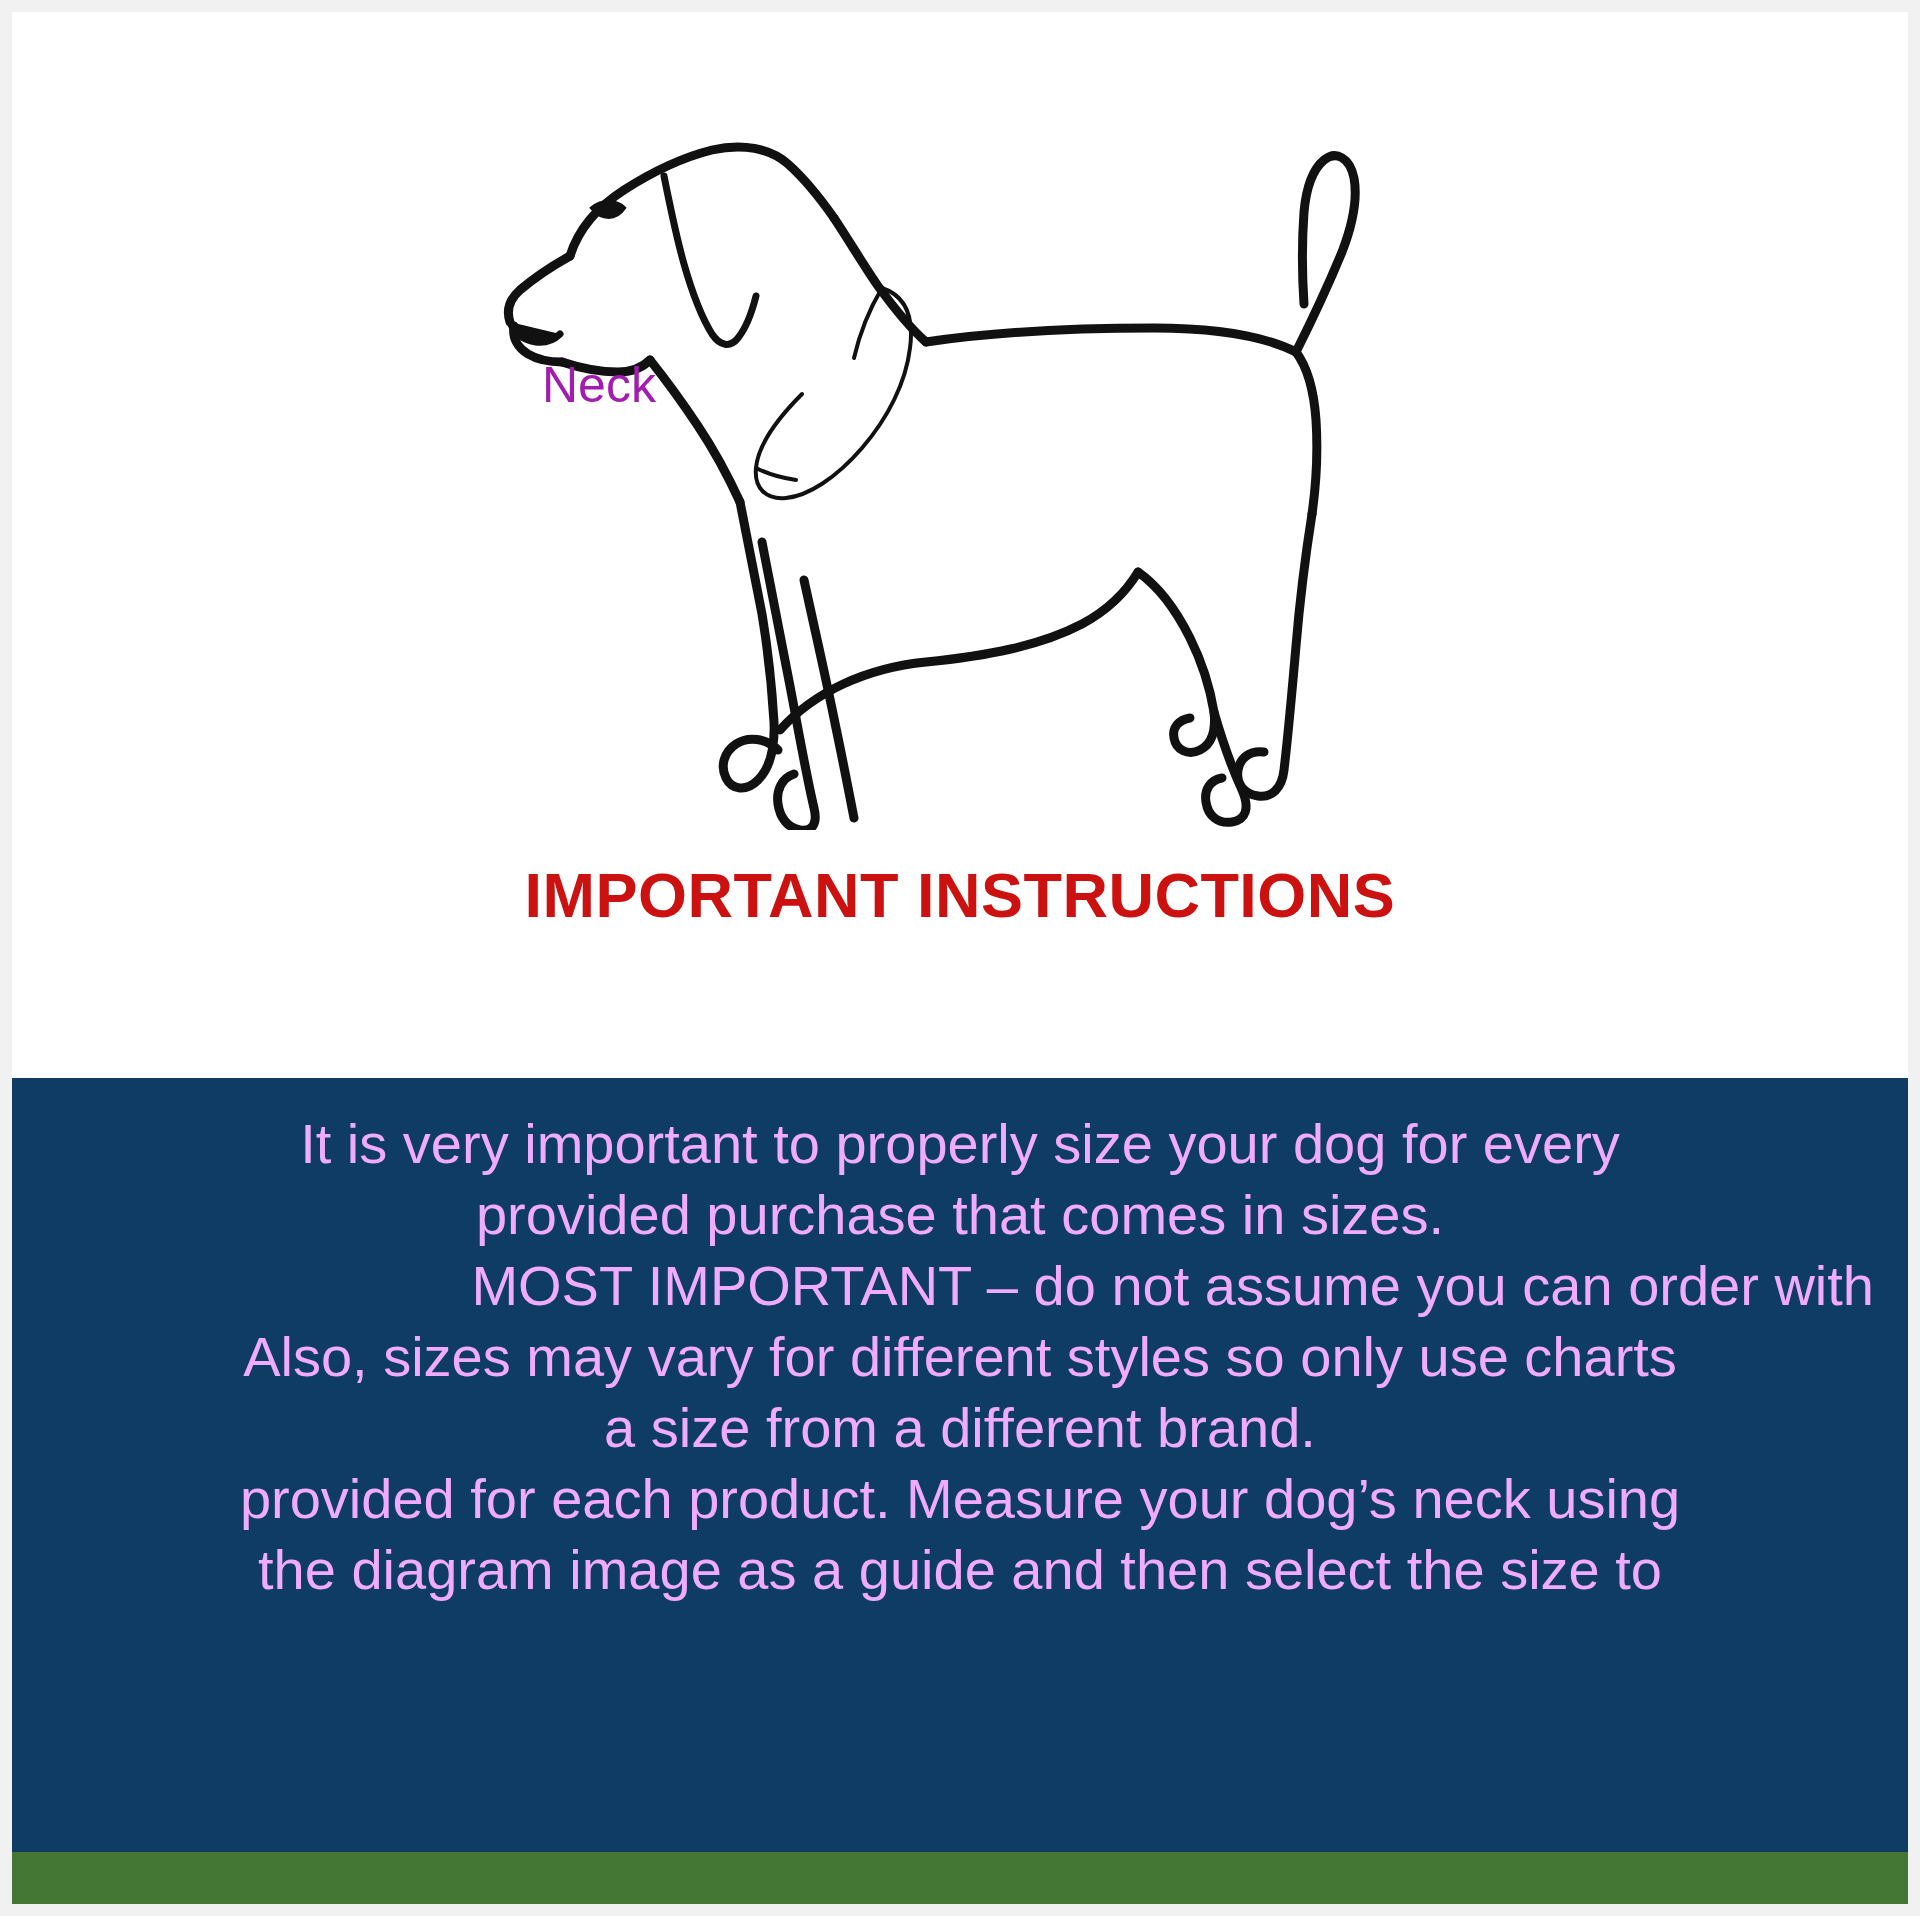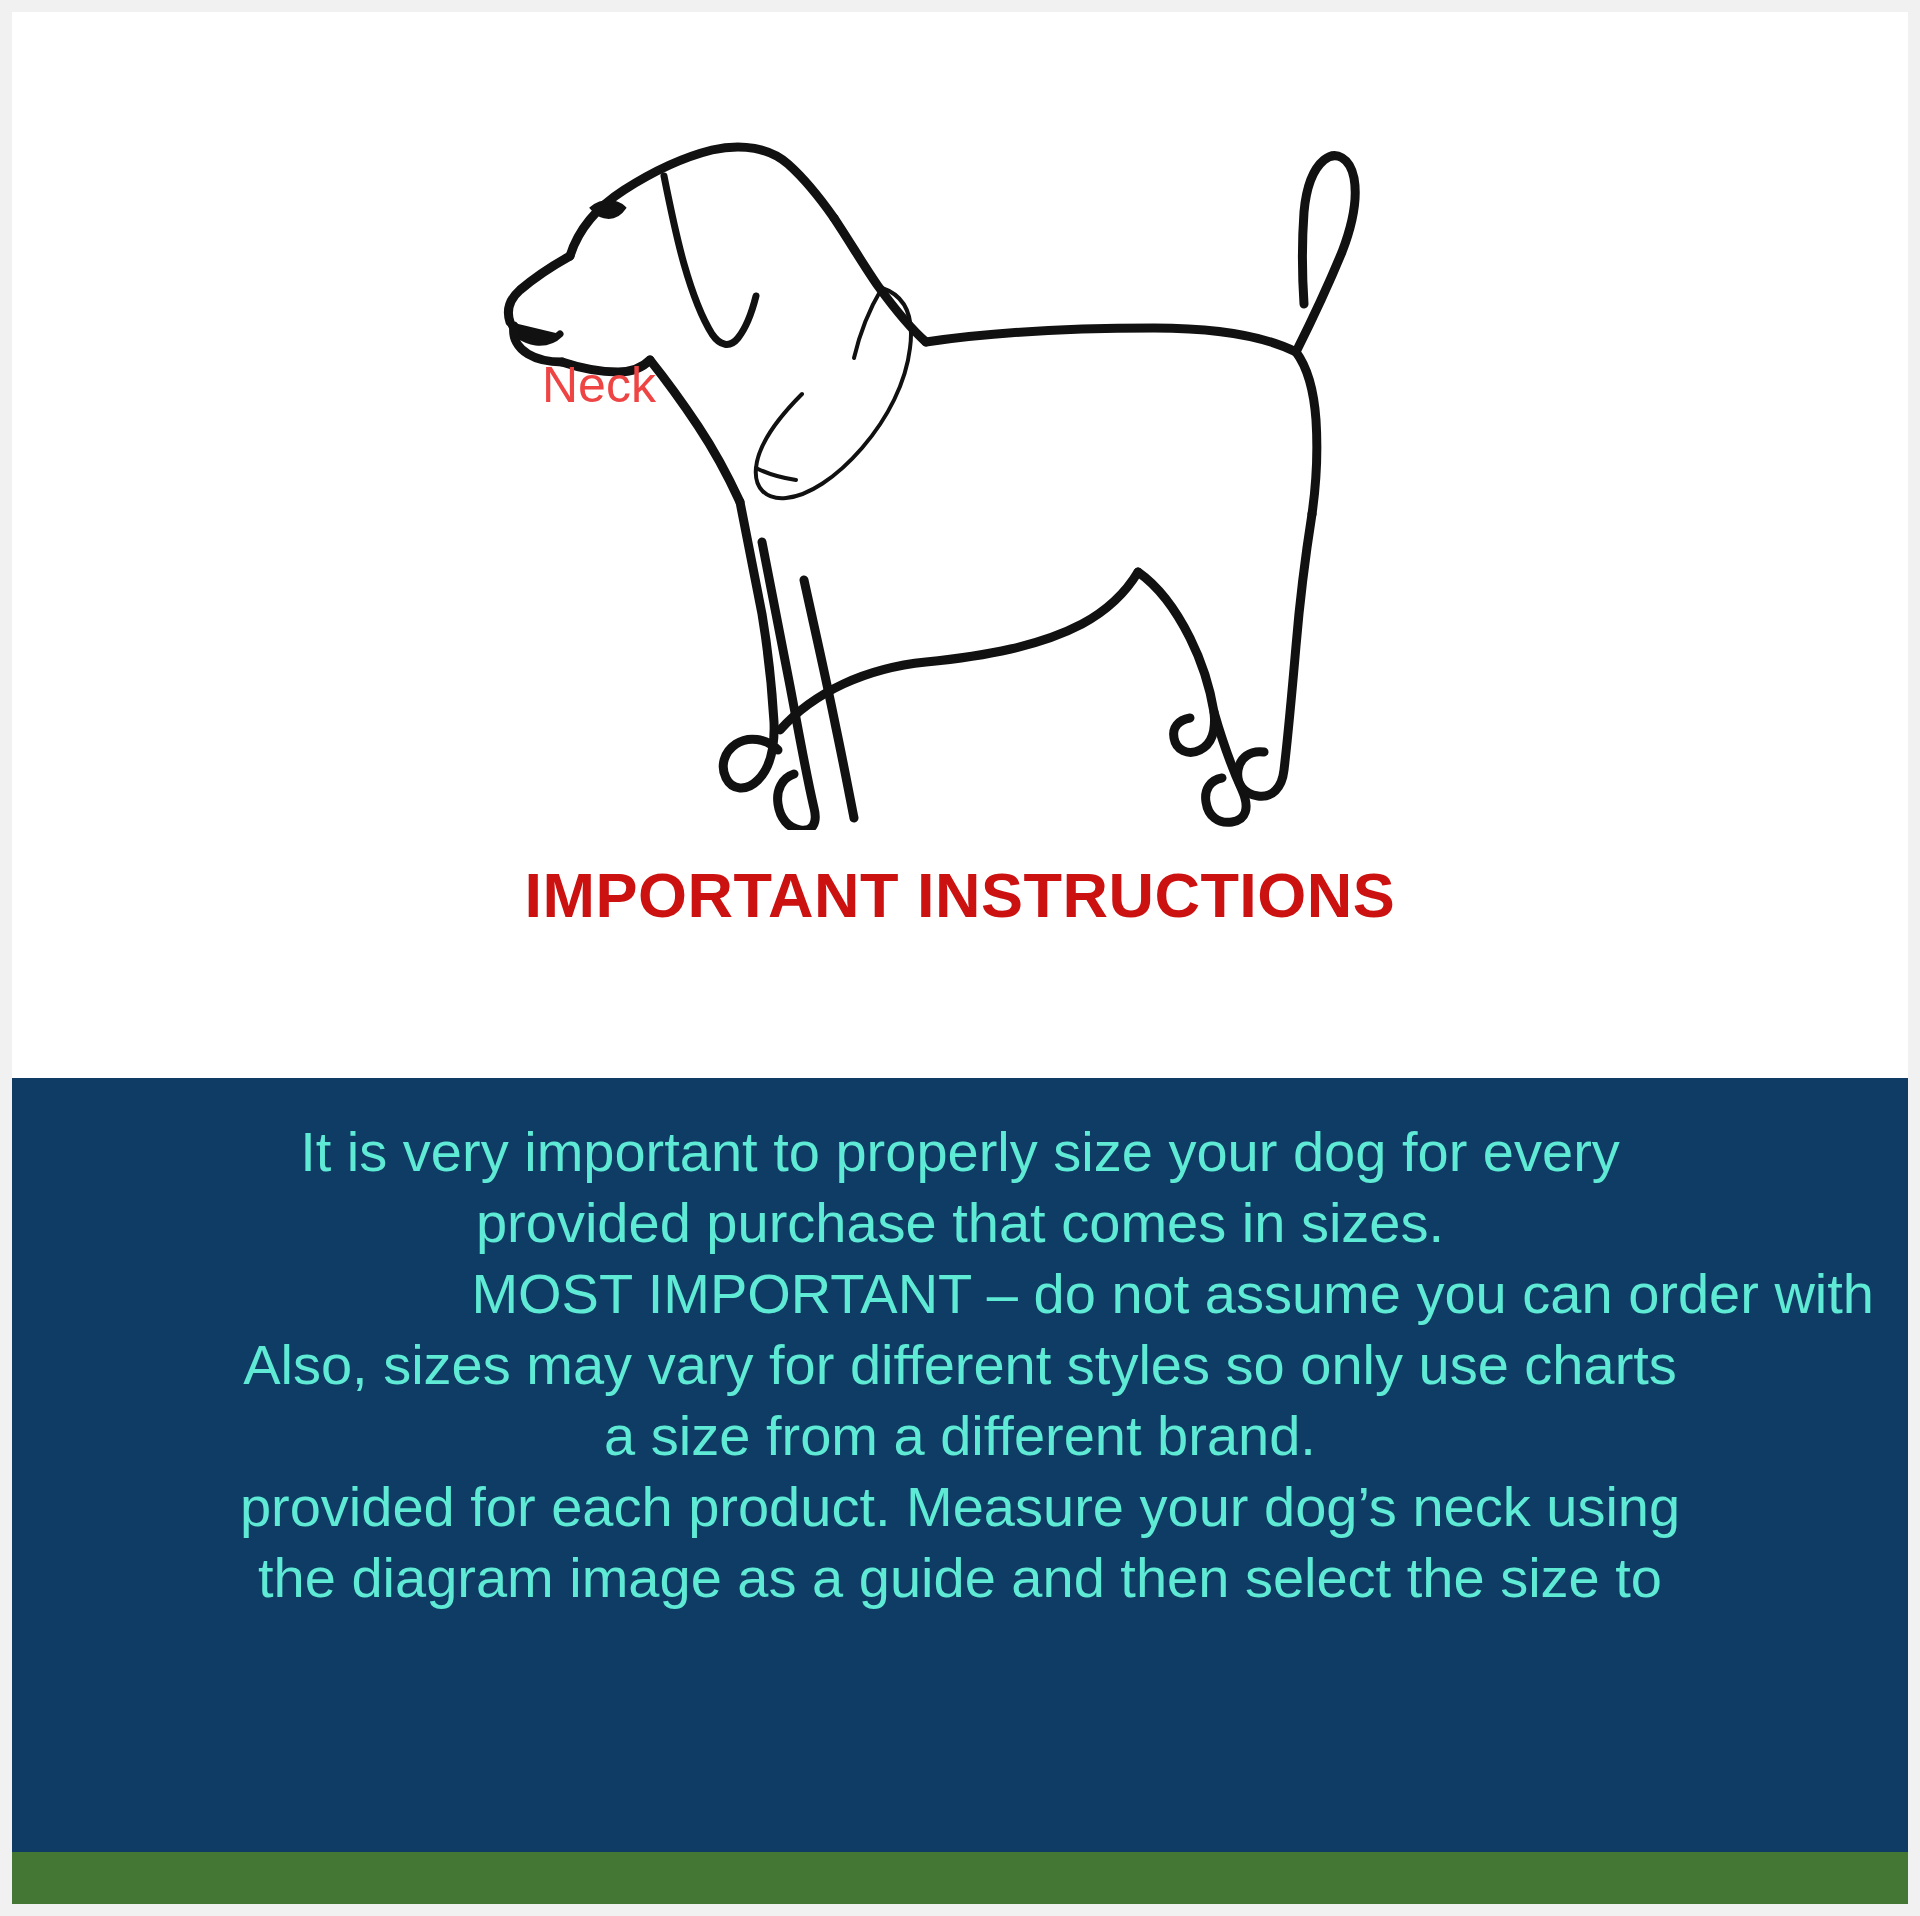--- a/index.html
+++ b/index.html
@@ -46,21 +46,21 @@
     width: 900px;
     height: 740px;
   }
   .neck-label {
     position: absolute;
     left: 530px;
     top: 348px;
     font-family: "Liberation Sans", sans-serif;
     font-size: 50px;
     font-weight: 400;
-    color: #ef4444;
+    color: #a21caf;
     letter-spacing: 0px;
     line-height: 1;
     white-space: nowrap;
   }
 
   
   .heading {
     position: absolute;
     left: 0;
     top: 845px;
@@ -80,27 +80,26 @@
     position: absolute;
     left: 0;
     top: 1066px;
     width: 1896px;
     height: 774px;
     background: #0e3c64;
     box-sizing: border-box;
     padding: 30px 34px 0 34px;
   }
   .blue-text {
-    color: #5eead4;
+    color: #f0abfc;
     text-align: center;
     font-family: "Liberation Sans", sans-serif;
     font-size: 56px;
     line-height: 71px;
     font-weight: 400;
-    margin-top: 8px;
   }
   .blue-text .ln { display: block; white-space: nowrap; }
   .blue-text .b { font-weight: normal; text-align: right; }
 
   
   .green-bar {
     position: absolute;
     left: 0;
     top: 1840px;
     width: 1896px;

